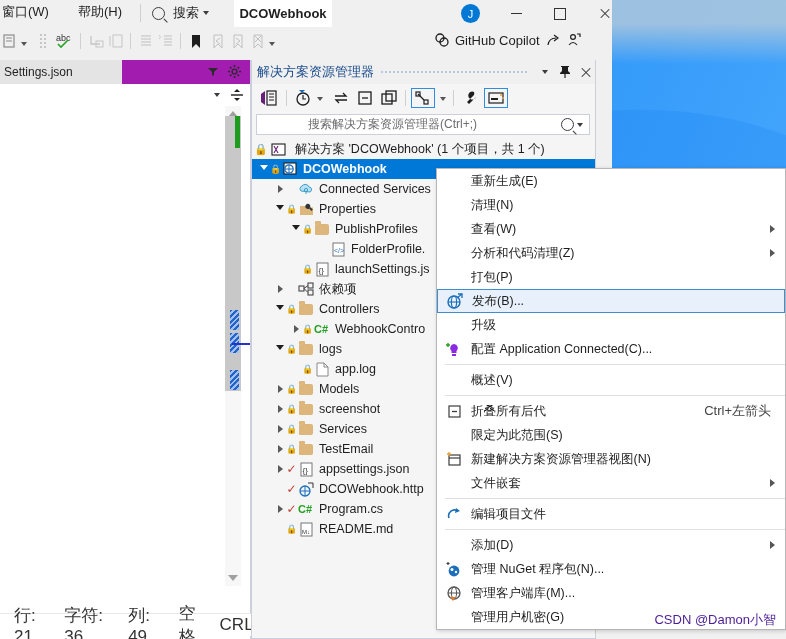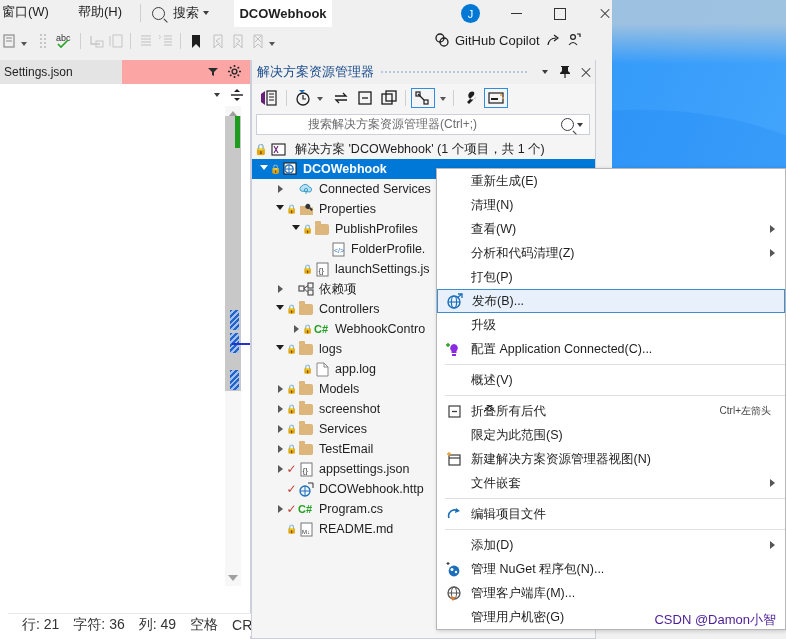--- a/index.html
+++ b/index.html
@@ -56,43 +56,43 @@
   .close-glyph::after{transform:rotate(-45deg);}
 
   
   #toolbar2{position:absolute;left:0;top:27px;width:612px;height:28px;background:#f0f0f0;}
   .tbicon{position:absolute;top:4px;width:20px;height:20px;}
   .tsep{position:absolute;top:6px;width:1px;height:16px;background:#d0d0d0;}
   #copilot{position:absolute;left:434px;top:5px;display:flex;align-items:center;gap:5px;font-size:13px;color:#1e1e1e;}
 
   
   #editor-pane{position:absolute;left:0;top:60px;width:250px;height:579px;background:#ffffff;border-right:1px solid #cccedb;}
-  #editor-tabrow{position:absolute;left:0;top:0;width:250px;height:24px;background:#fca5a5;}
+  #editor-tabrow{position:absolute;left:0;top:0;width:250px;height:24px;background:#a21caf;}
   #editor-tab{position:absolute;left:0;top:0;width:118px;height:24px;background:#e4e4e4;
     display:flex;align-items:center;padding-left:4px;font-size:12px;color:#1e1e1e;overflow:hidden;white-space:nowrap;}
   #tab-filter{position:absolute;right:30px;top:5px;}
   #tab-gear{position:absolute;right:8px;top:4px;}
   #editor-navbar{position:absolute;left:0;top:24px;width:250px;height:22px;background:#ffffff;border-bottom:1px solid #e4e4e4;}
   #nav-caret{position:absolute;right:30px;top:9px;}
   #split-glyph{position:absolute;right:4px;top:3px;width:18px;height:16px;}
   #editor-body{position:absolute;left:0;top:46px;width:250px;height:480px;background:#ffffff;}
   #edit-scroll{position:absolute;right:9px;top:46px;width:16px;height:480px;background:#f7f7f7;}
   #edit-scroll .up,#edit-scroll .dn{position:absolute;left:3px;width:0;height:0;border-left:5px solid transparent;border-right:5px solid transparent;}
   #edit-scroll .up{top:5px;border-bottom:6px solid #a0a0a0;}
   #edit-scroll .dn{bottom:5px;border-top:6px solid #a0a0a0;}
   #edit-thumb{position:absolute;right:9px;top:56px;width:16px;height:275px;background:#c8c8c8;}
   #edit-green{position:absolute;right:10px;top:56px;width:5px;height:32px;background:#1f9b1f;}
   .mark-blue{position:absolute;right:11px;width:9px;height:20px;
     background:repeating-linear-gradient(135deg,#2563c9 0 2px,#9fc0f0 2px 4px);}
   #mk1{top:250px;}
   #mk2{top:273px;}
   #mk3{top:310px;}
   #caret-line{position:absolute;left:232px;top:283px;width:18px;height:2px;background:#2233cc;}
-  #editor-status{position:absolute;left:8px;top:553px;width:250px;height:22px;background:#ffffff;border-top:1px solid #e8e8e8;
-    display:flex;align-items:center;gap:14px;font-size:14px;color:#333;padding-left:14px;}
+  #editor-status{position:absolute;left:0;top:553px;width:250px;height:22px;background:#ffffff;border-top:1px solid #e8e8e8;
+    display:flex;align-items:center;gap:14px;font-size:17px;color:#333;padding-left:14px;}
 
   
   #se{position:absolute;left:251px;top:60px;width:345px;height:579px;background:#f5f5f5;border:1px solid #cccedb;border-top:none;box-sizing:border-box;}
   #se-title{position:absolute;left:0;top:0;width:343px;height:24px;background:#f0f0f0;display:flex;align-items:center;}
   #se-title .t{font-size:13px;color:#1b4c8c;padding-left:5px;white-space:nowrap;}
   #se-title .dots{flex:1;height:4px;margin:0 6px;
     background-image:radial-gradient(#b9c8dd 40%,transparent 41%);background-size:4px 4px;}
   #se-title .ctl{width:20px;display:flex;align-items:center;justify-content:center;color:#1e1e1e;}
   #se-toolbar{position:absolute;left:0;top:24px;width:343px;height:28px;background:#f5f5f5;}
   .se-btn{position:absolute;top:4px;height:20px;display:flex;align-items:center;justify-content:center;}
@@ -115,21 +115,21 @@
   .folder{width:14px;height:11px;background:#dcb67a;border-radius:1px 2px 2px 1px;position:relative;}
   .folder::before{content:"";position:absolute;left:0;top:-3px;width:6px;height:3px;background:#dcb67a;border-radius:1px 1px 0 0;}
 
   
   #ctx{position:absolute;left:436px;top:168px;width:350px;background:#ffffff;
     border:1px solid #b6b6b6;box-sizing:border-box;box-shadow:1px 1px 4px rgba(0,0,0,.18);}
   .mi{height:24px;display:flex;align-items:center;position:relative;font-size:12.5px;color:#1e1e1e;}
   .mi.hl{background:#e8f1fb;border:1px solid #3f8fd0;box-sizing:border-box;}
   .mi .micon{flex:0 0 34px;width:34px;display:flex;align-items:center;justify-content:center;}
   .mi .mtxt{flex:1;white-space:nowrap;}
-  .mi .mshort{color:#444;padding-right:14px;font-size:10px;}
+  .mi .mshort{color:#444;padding-right:14px;font-size:13px;}
   .mi .msub{position:absolute;right:10px;width:0;height:0;border-top:4px solid transparent;border-bottom:4px solid transparent;border-left:5px solid #555;}
   .msep{height:1px;margin:3px 0 3px 8px;background:#e0e0e0;}
 
   
   #wm{position:absolute;right:10px;bottom:10px;font-size:13px;color:#4c1d95;white-space:nowrap;}
 </style>
 </head>
 <body>
 
 <div id="wallpaper">

